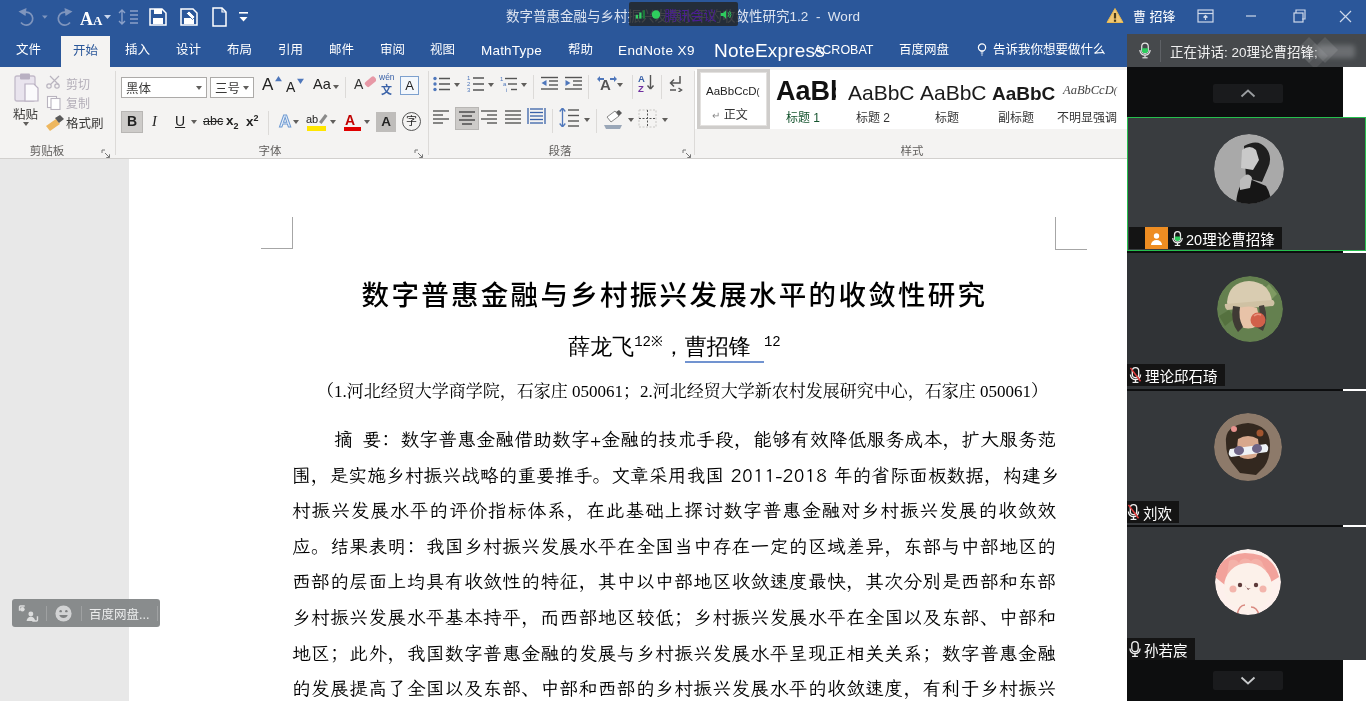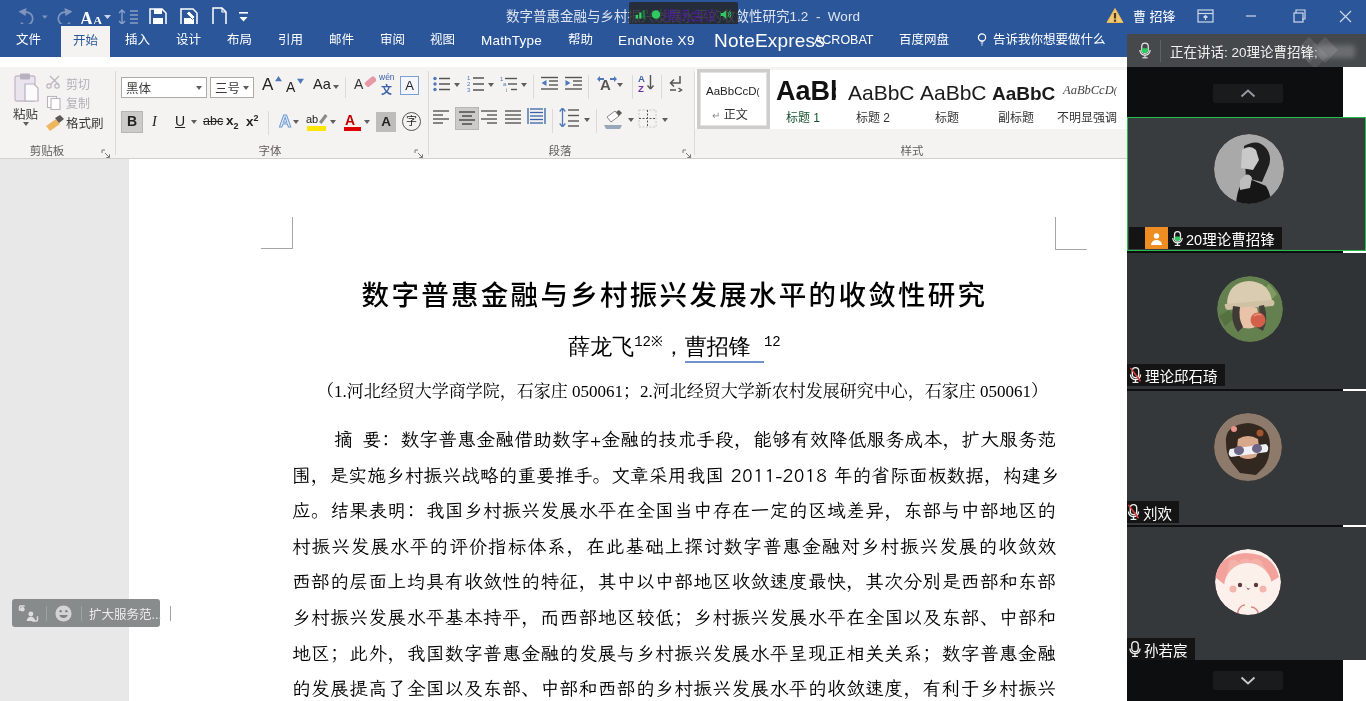--- a/index.html
+++ b/index.html
@@ -6,21 +6,21 @@
 body{font-family:"Liberation Sans","Noto Sans CJK SC",sans-serif;position:relative;background:#fff}
 .abs{position:absolute}
 
 #titlebar{left:0;top:0;width:1366px;height:34px;background:#2b579a}
 #doctitle{left:0;top:0;width:1366px;height:34px;line-height:34px;text-align:center;color:#dde4f0;font-size:13.5px}
 .qat{top:0;height:34px;display:flex;align-items:center;color:#fff}
 
 #pill{left:629px;top:2px;width:109px;height:24px;background:rgba(34,37,38,0.84);border-radius:2px;display:flex;align-items:center;padding:0 6px;gap:4px}
 #pill .txt{color:#4c1d95;font-size:13px;white-space:nowrap}
 
-#tabrow{left:0;top:24px;width:1127px;height:33px;background:#2b579a}
+#tabrow{left:0;top:34px;width:1127px;height:33px;background:#2b579a}
 .tab{position:absolute;top:0;height:33px;line-height:33px;color:#fff;font-size:12.5px;white-space:nowrap}
 #tab-active{position:absolute;left:61px;top:2px;width:49px;height:31px;background:#f4f3f2;color:#2b579a;text-align:center;line-height:31px;font-size:12.5px}
 
 #ribbon{left:0;top:67px;width:1127px;height:92px;background:#f4f3f2;border-bottom:1px solid #d2d0ce}
 .gsep{position:absolute;top:4px;height:84px;width:1px;background:#dcdad8}
 .glabel{position:absolute;top:75px;height:16px;font-size:11.5px;color:#605e5c;text-align:center}
 .glaunch{position:absolute;top:82px;width:10px;height:10px}
 .combo{position:absolute;background:#fff;border:1px solid #acaaa8;font-size:12.5px;color:#3b3a39;display:flex;align-items:center;padding:0 4px;justify-content:space-between}
 .car{width:0;height:0;border-left:3.5px solid transparent;border-right:3.5px solid transparent;border-top:4px solid #605e5c;display:inline-block}
 .ricon{position:absolute;display:flex;align-items:center;justify-content:center}
@@ -406,22 +406,22 @@
   <div class="crop" style="left:292px;top:58px;width:1px;height:32px"></div>
   <div class="crop" style="left:261px;top:89px;width:32px;height:1px"></div>
   <div class="crop" style="left:1055px;top:58px;width:1px;height:33px"></div>
   <div class="crop" style="left:1055px;top:90px;width:32px;height:1px"></div>
   <div id="dtitle">数字普惠金融与乡村振兴发展水平的收敛性研究</div>
   <div id="dauth">薛龙飞<sup>12※</sup>，<span style="border-bottom:2px solid #7193d0">曹招锋&nbsp;</span><sup>12</sup></div>
   <div id="daff">（1.河北经贸大学商学院，石家庄 050061；2.河北经贸大学新农村发展研究中心，石家庄 050061）</div>
   <div id="abstract">
     <div class="ln" style="padding-left:42px">摘 要<i>：</i>数字普惠金融借助数字+金融的技术手段<i>，</i>能够有效降低服务成本<i>，</i>扩大服务范</div>
     <div class="ln">围<i>，</i>是实施乡村振兴战略的重要推手<i>。</i>文章采用我国 2011-2018 年的省际面板数据<i>，</i>构建乡</div>
+    <div class="ln">村振兴发展水平的评价指标体系<i>，</i>在此基础上探讨数字普惠金融对乡村振兴发展的收敛效</div>
     <div class="ln">应<i>。</i>结果表明<i>：</i>我国乡村振兴发展水平在全国当中存在一定的区域差异<i>，</i>东部与中部地区的</div>
-    <div class="ln">村振兴发展水平的评价指标体系<i>，</i>在此基础上探讨数字普惠金融对乡村振兴发展的收敛效</div>
     <div class="ln">西部的层面上均具有收敛性的特征<i>，</i>其中以中部地区收敛速度最快<i>，</i>其次分别是西部和东部</div>
     <div class="ln">乡村振兴发展水平基本持平<i>，</i>而西部地区较低<i>；</i>乡村振兴发展水平在全国以及东部<i>、</i>中部和</div>
     <div class="ln">地区<i>；</i>此外<i>，</i>我国数字普惠金融的发展与乡村振兴发展水平呈现正相关关系<i>；</i>数字普惠金融</div>
     <div class="ln">的发展提高了全国以及东部<i>、</i>中部和西部的乡村振兴发展水平的收敛速度<i>，</i>有利于乡村振兴</div>
   </div>
 </div>
 <div class="abs" id="chatw">
   <svg width="21" height="17" viewBox="0 0 22 18" style="margin-left:6px;flex:none">
       <g stroke="#dcdddd" stroke-width="1.5" fill="none">
         <path d="M1.5 6 V2 a1 1 0 0 1 1-1 H7 M15 17 h4.5 a1 1 0 0 0 1-1 v-4"></path>
@@ -431,21 +431,21 @@
       </g>
     </svg>
   <div style="width:1px;height:15px;background:#9fa1a2;margin:0 7px;flex:none"></div>
   <svg width="19" height="19" viewBox="0 0 20 20" style="flex:none">
       <circle cx="10" cy="10" r="8.5" fill="#d2d3d4"></circle>
       <circle cx="7" cy="7.5" r="1.3" fill="#808283"></circle>
       <circle cx="13" cy="7.5" r="1.3" fill="#808283"></circle>
       <path d="M5.5 11.5 a4.8 4.8 0 0 0 9 0 z" fill="#808283"></path>
     </svg>
   <div style="width:1px;height:15px;background:#9fa1a2;margin:0 7px 0 8px;flex:none"></div>
-  <div style="font-size:12.5px;color:#ebecec;white-space:nowrap;flex:none">扩大服务范...</div>
+  <div style="font-size:12.5px;color:#ebecec;white-space:nowrap;flex:none">百度网盘...</div>
   <div style="width:1px;height:15px;background:#9fa1a2;margin-left:8px;flex:none"></div>
 </div>
 <div class="abs" id="sidebar">
   <div id="speakbar">
     <svg width="12" height="17" viewBox="0 0 14 19" style="margin-left:12px">
         <defs>
           <clipPath id="micc">
             <rect x="3.2" y="7" width="7.6" height="6"></rect>
           </clipPath>
         </defs>

